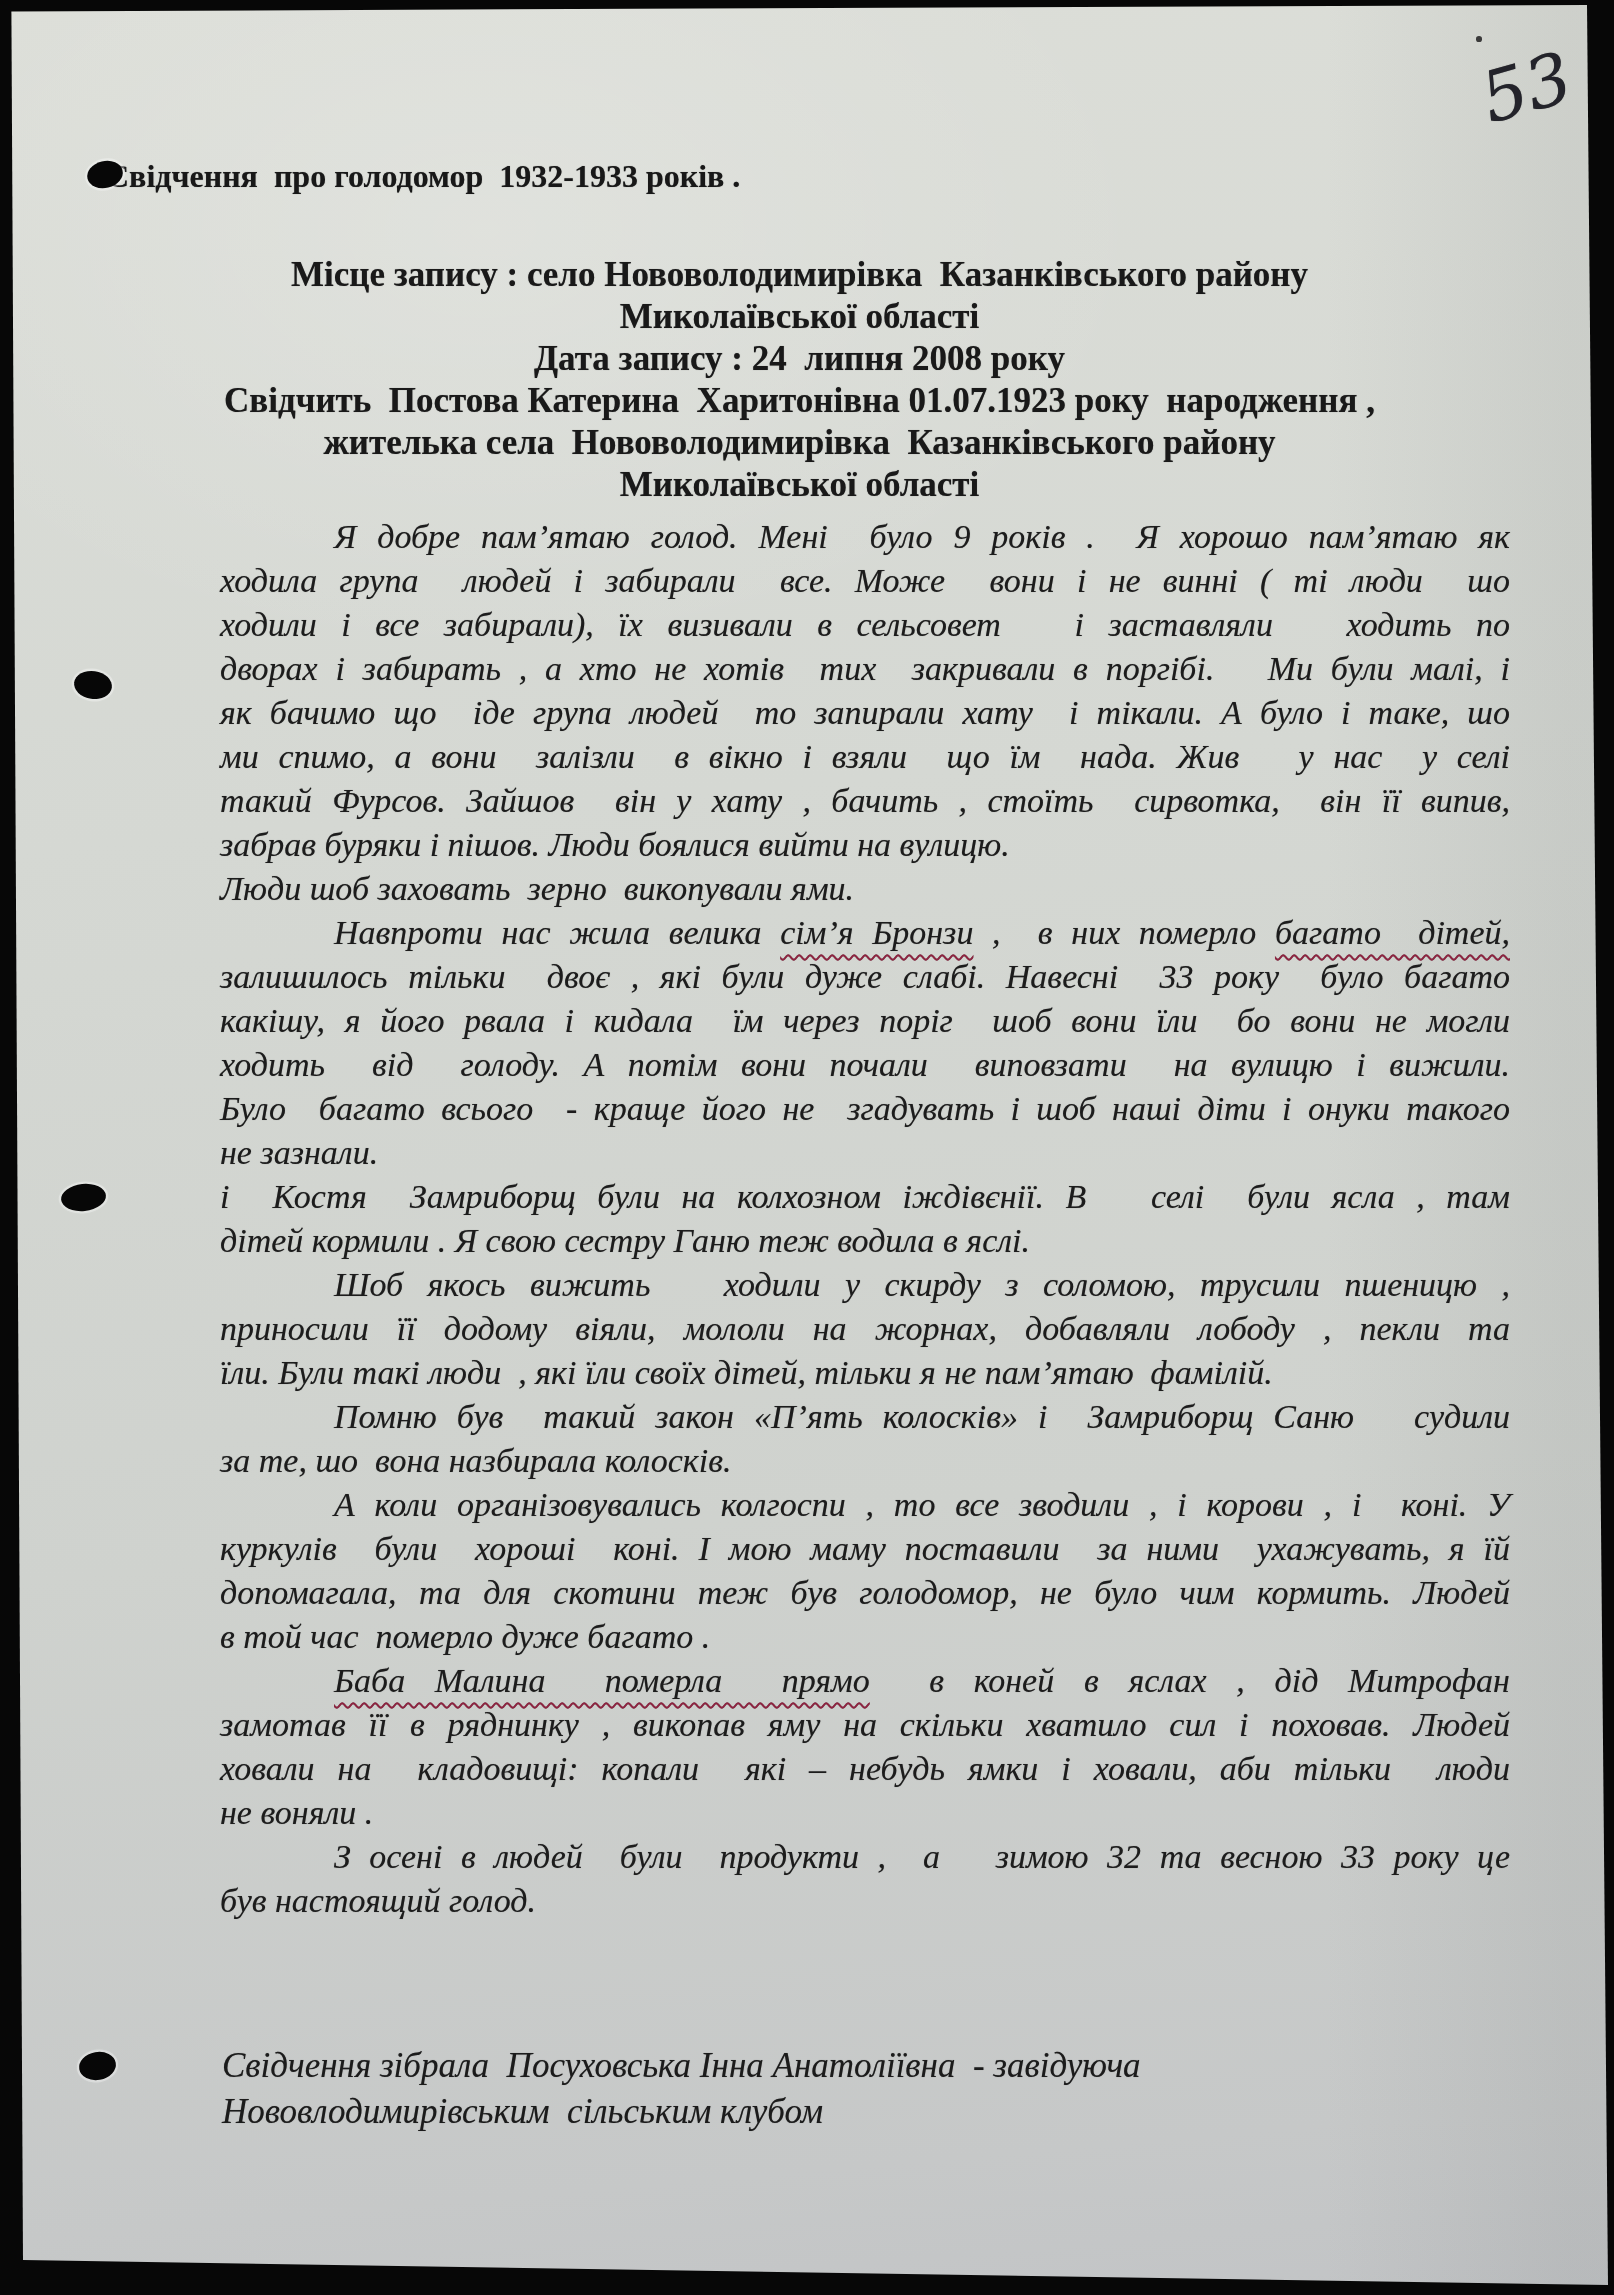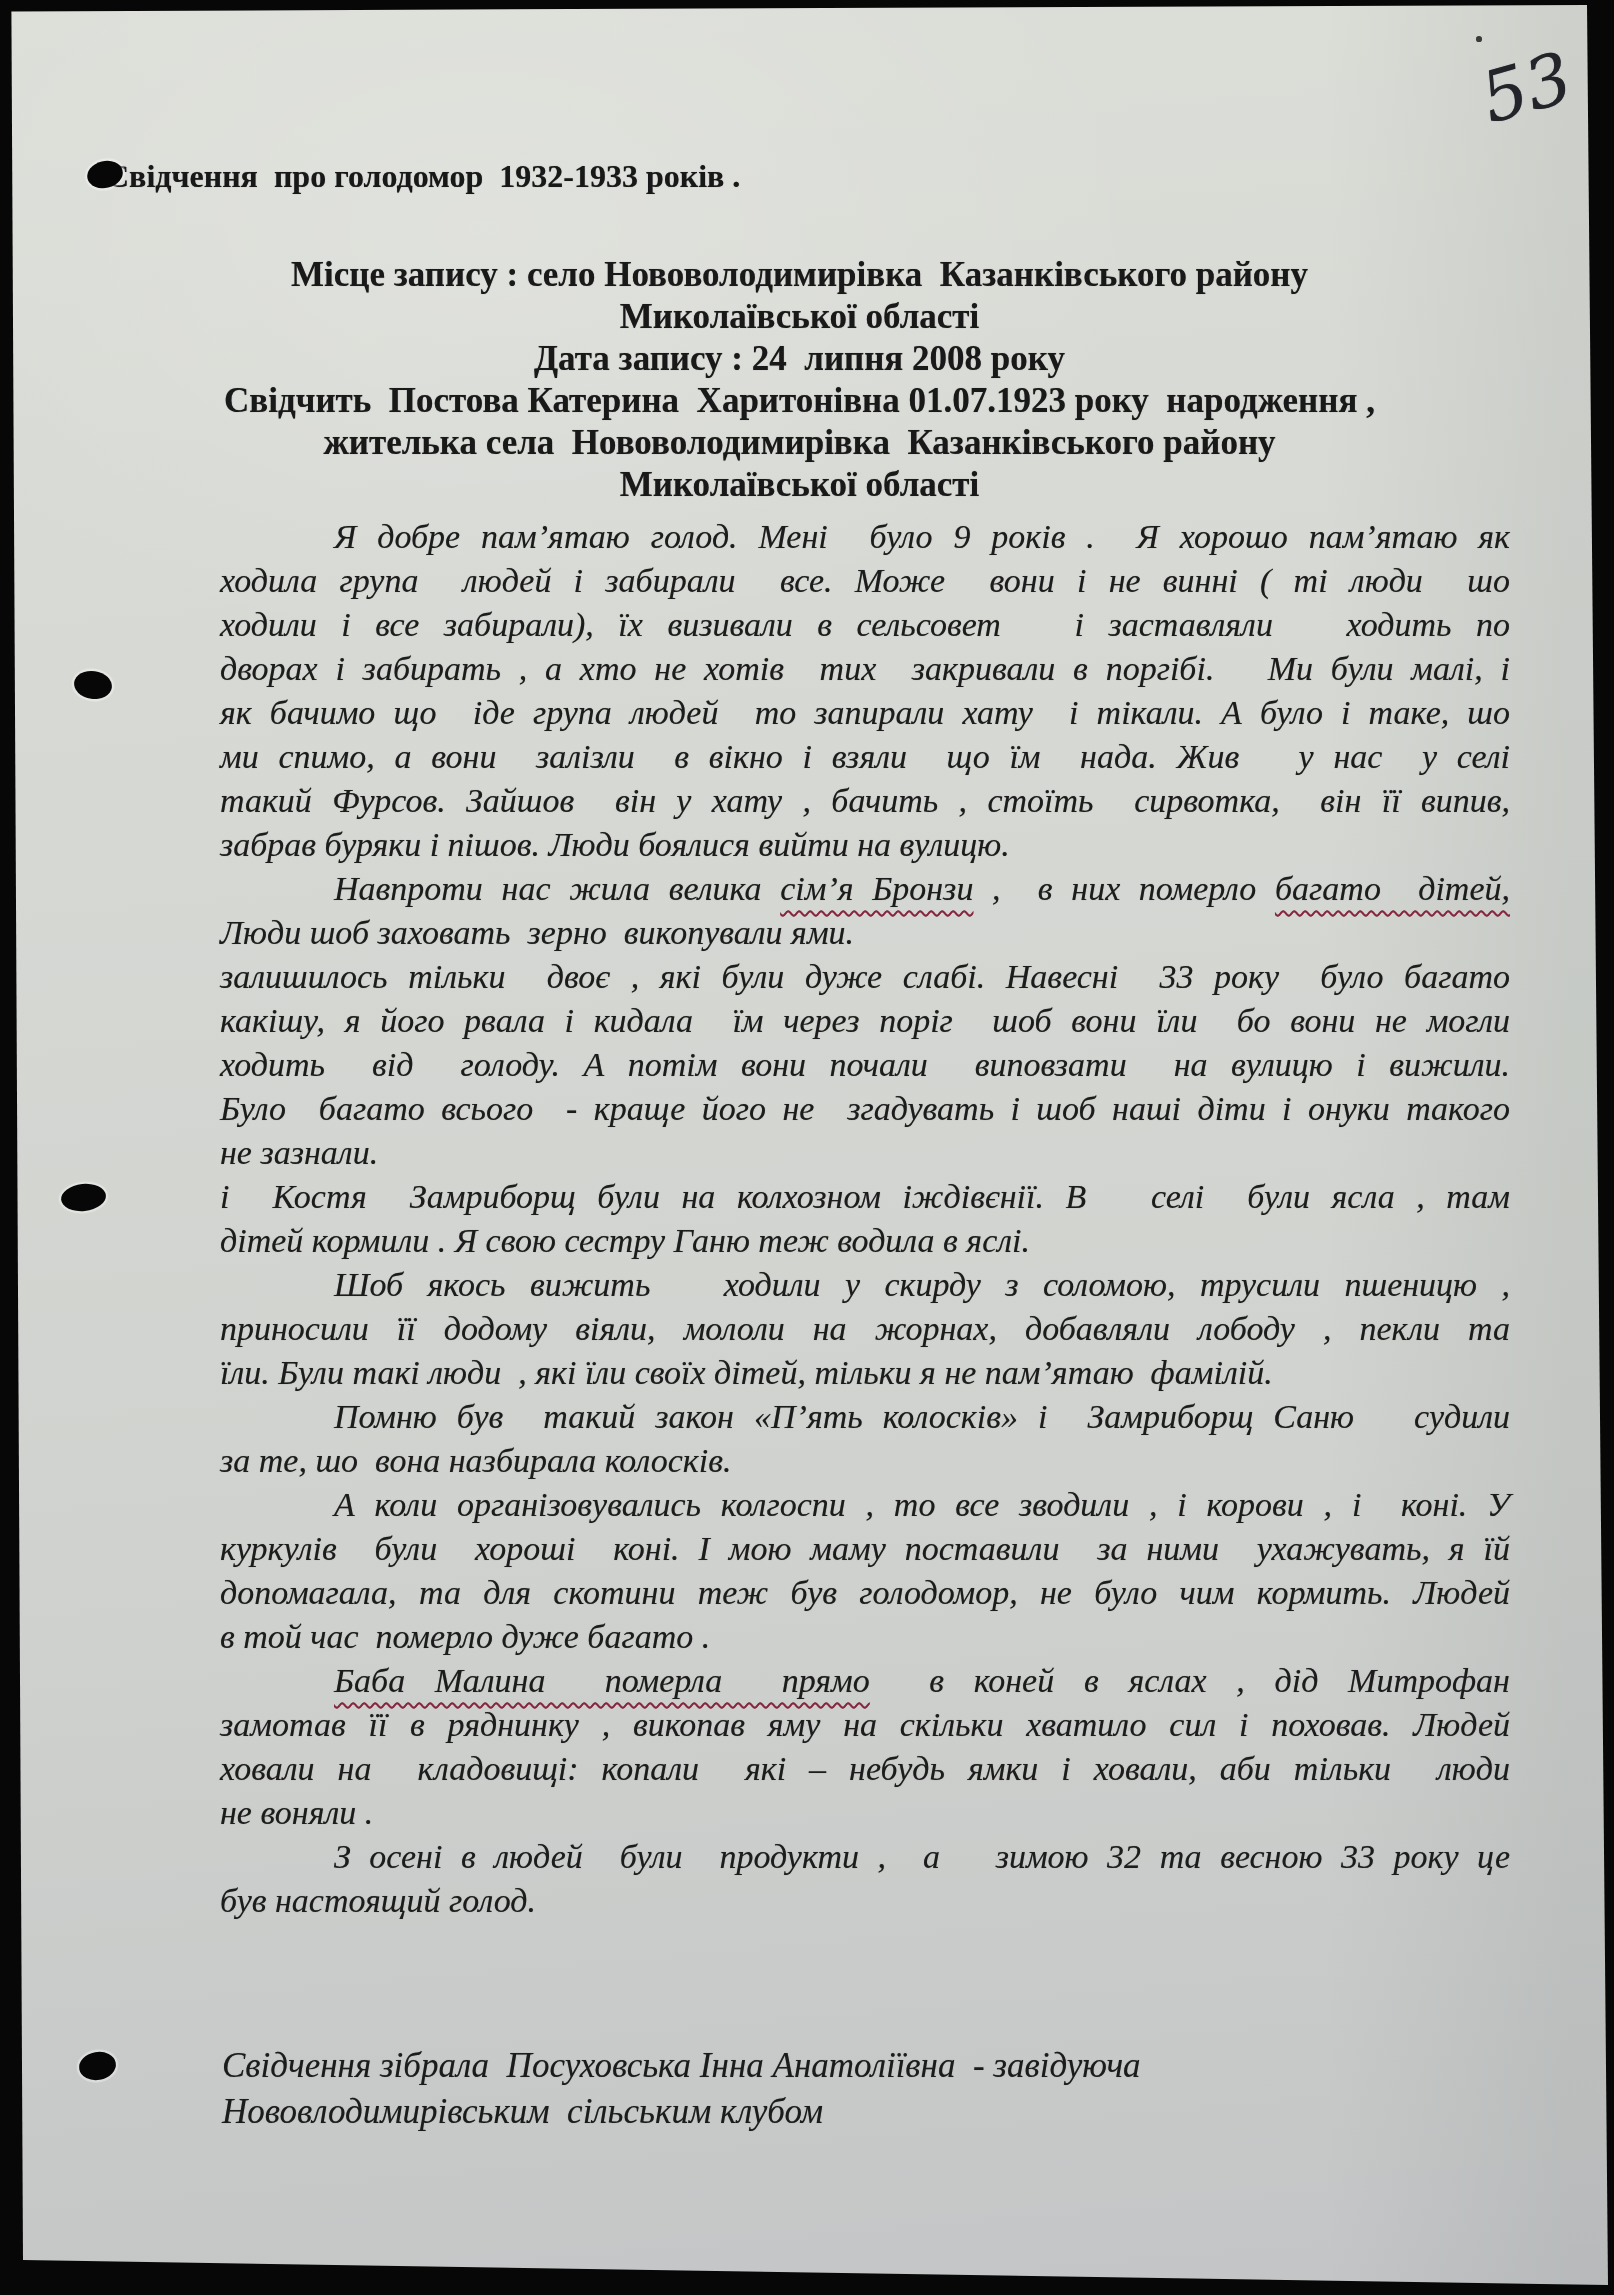--- a/index.html
+++ b/index.html
@@ -71,22 +71,22 @@
   <div class="header-block"><div>Місце запису : село Нововолодимирівка  Казанківського району</div><div>Миколаївської області</div><div>Дата запису : 24  липня 2008 року</div><div>Свідчить  Постова Катерина  Харитонівна 01.07.1923 року  народження ,</div><div>жителька села  Нововолодимирівка  Казанківського району</div><div>Миколаївської області</div></div>
   <div class="body-text">
       <div class="bl in j"><span class="">Я добре пам’ятаю голод. Мені  було 9 років .  Я хорошо пам’ятаю як</span></div>
       <div class="bl j"><span class="">ходила група  людей і забирали  все. Може  вони і не винні ( ті люди  шо</span></div>
       <div class="bl j"><span class="">ходили і все забирали), їх визивали в сельсовет   і заставляли   ходить по</span></div>
       <div class="bl j"><span class="">дворах і забирать , а хто не хотів  тих  закривали в поргібі.   Ми були малі, і</span></div>
       <div class="bl j"><span class="">як бачимо що  іде група людей  то запирали хату  і тікали. А було і таке, шо</span></div>
       <div class="bl j"><span class="">ми спимо, а вони  залізли  в вікно і взяли  що їм  нада. Жив   у нас  у селі</span></div>
       <div class="bl j"><span class="">такий Фурсов. Зайшов  він у хату , бачить , стоїть  сирвотка,  він її випив,</span></div>
       <div class="bl"><span class="">забрав буряки і пішов. Люди боялися вийти на вулицю.</span></div>
+      <div class="bl"><span class="">Люди шоб заховать  зерно  викопували ями.</span></div>
       <div class="bl in j"><span class="">Навпроти нас жила велика </span><span class="u">сім’я Бронзи</span><span class=""> ,  в них померло </span><span class="u">багато  дітей,</span></div>
-      <div class="bl"><span class="">Люди шоб заховать  зерно  викопували ями.</span></div>
       <div class="bl j"><span class="">залишилось тільки  двоє , які були дуже слабі. Навесні  33 року  було багато</span></div>
       <div class="bl j"><span class="">какішу, я його рвала і кидала  їм через поріг  шоб вони їли  бо вони не могли</span></div>
       <div class="bl j"><span class="">ходить  від  голоду. А потім вони почали  виповзати  на вулицю і вижили.</span></div>
       <div class="bl j"><span class="">Було  багато всього  - краще його не  згадувать і шоб наші діти і онуки такого</span></div>
       <div class="bl"><span class="">не зазнали.</span></div>
       <div class="bl j"><span class="">і  Костя  Замриборщ були на колхозном іждівєнії. В   селі  були ясла , там</span></div>
       <div class="bl"><span class="">дітей кормили . Я свою сестру Ганю теж водила в яслі.</span></div>
       <div class="bl in j"><span class="">Шоб якось вижить   ходили у скирду з соломою, трусили пшеницю ,</span></div>
       <div class="bl j"><span class="">приносили її додому віяли, мололи на жорнах, добавляли лободу , пекли та</span></div>
       <div class="bl"><span class="">їли. Були такі люди  , які їли своїх дітей, тільки я не пам’ятаю  фамілій.</span></div>

